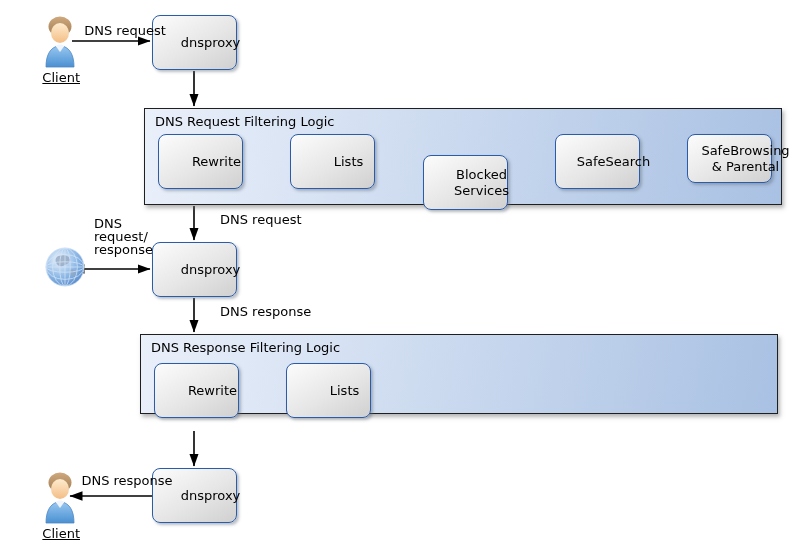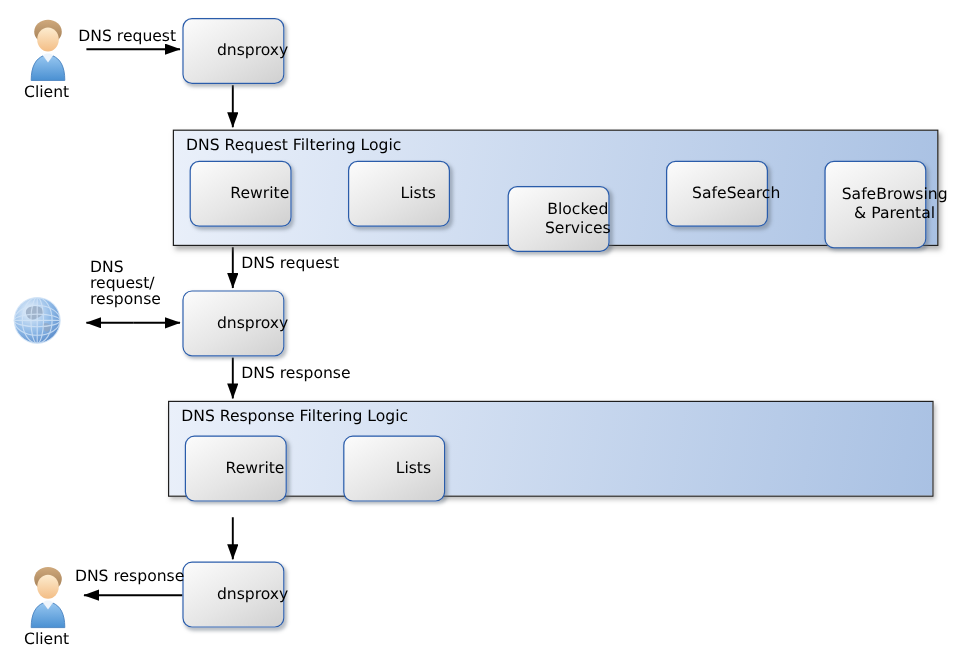--- a/index.html
+++ b/index.html
@@ -28,27 +28,27 @@
   }
 
   .group {
     position: absolute;
     border: 1.5px solid var(--container_border, #1f1f1f);
     background: linear-gradient(100deg, var(--container_fill_left, #eaf0fa) 0%, var(--container_fill_right, #a9c1e3) 100%);
     box-shadow: 2px 3px 4px rgba(110,110,110,0.5);
   }
   .group-title { position: absolute; left: 10px; top: 5px; white-space: nowrap; }
 
-  .label { position: absolute; white-space: nowrap; }
+  .label { position: absolute; white-space: nowrap; margin-left: 19px; }
   .label.center { text-align: center; }
   .label.multiline { white-space: pre-line; line-height: 1.0; }
 
   .actor {
     position: absolute;
-    display: flex; flex-direction: column; align-items: flex-start;
+    display: flex; flex-direction: column; align-items: flex-end; text-decoration: underline;
   }
   .actor .actor-label { margin-top: 2px; text-align: center; line-height: 1.15; }
   .icon-defs { position: absolute; width: 0; height: 0; }
 </style>
 </head>
 <body>
 
 <svg class="icon-defs" aria-hidden="true">
   <defs>
     <linearGradient id="gHair" x1="0" y1="0" x2="0" y2="1">
@@ -119,21 +119,21 @@
     </div>
     <div class="node" style="left:145px; top:25px; width:85px; height:55px;">
       <span>Lists</span>
     </div>
     <div class="node" style="left:278px; top:25px; width:85px; height:55px;margin-top:21px;">
       <span>Blocked Services</span>
     </div>
     <div class="node" style="left:410px; top:25px; width:85px; height:55px;">
       <span>SafeSearch</span>
     </div>
-    <div class="node" style="left:542px; top:25px; width:85px; height:73px;">
+    <div class="node" style="left:542px; top:25px; width:85px; height:49px;">
       <span>SafeBrowsing &amp; Parental</span>
     </div>
   </div>
 
   <div class="label" style="left:201px; top:212px;">DNS request</div>
 
   <div class="actor" style="left:10px; top:246px; width:76px;">
     <svg width="42" height="42" viewBox="0 0 44 44">
       <circle cx="22" cy="22" r="20" fill="url(#gGlobe)"></circle>
       <path d="M13,12 C17,8 25,9 27,13 C29,17 24,19 20,21 C15,23 10,16 13,12 Z" fill="#93a7c0" opacity="0.8"></path>

